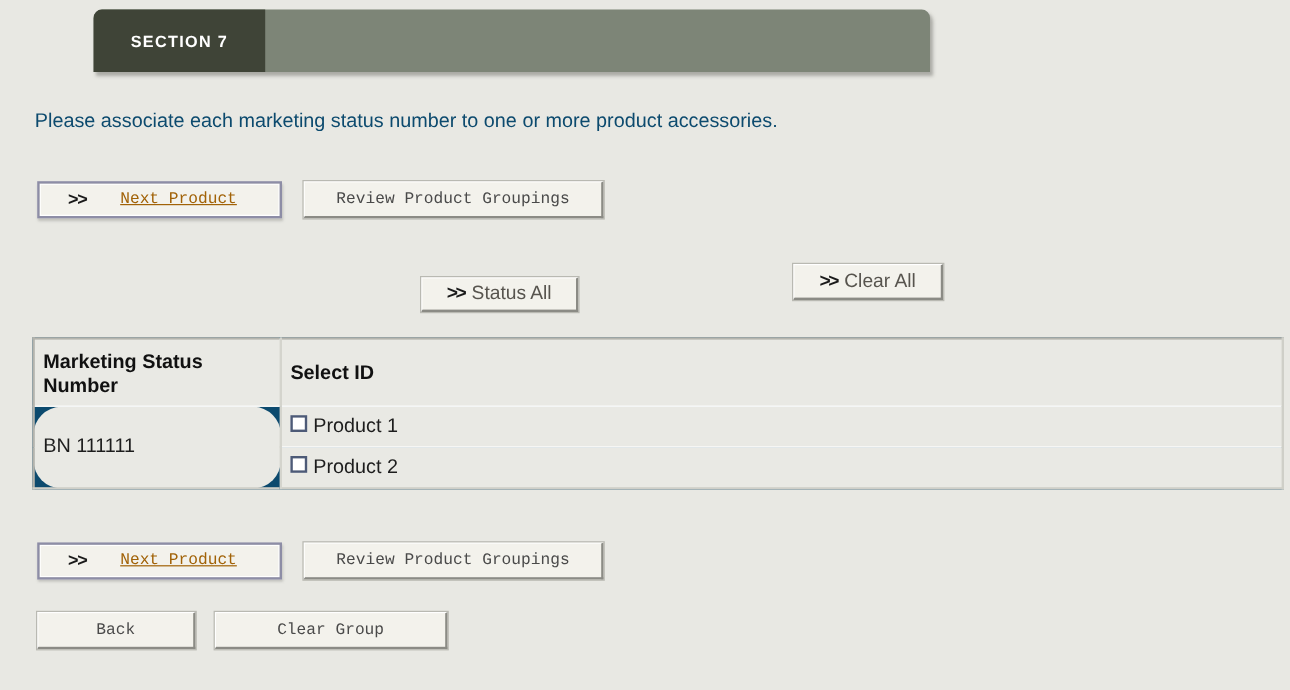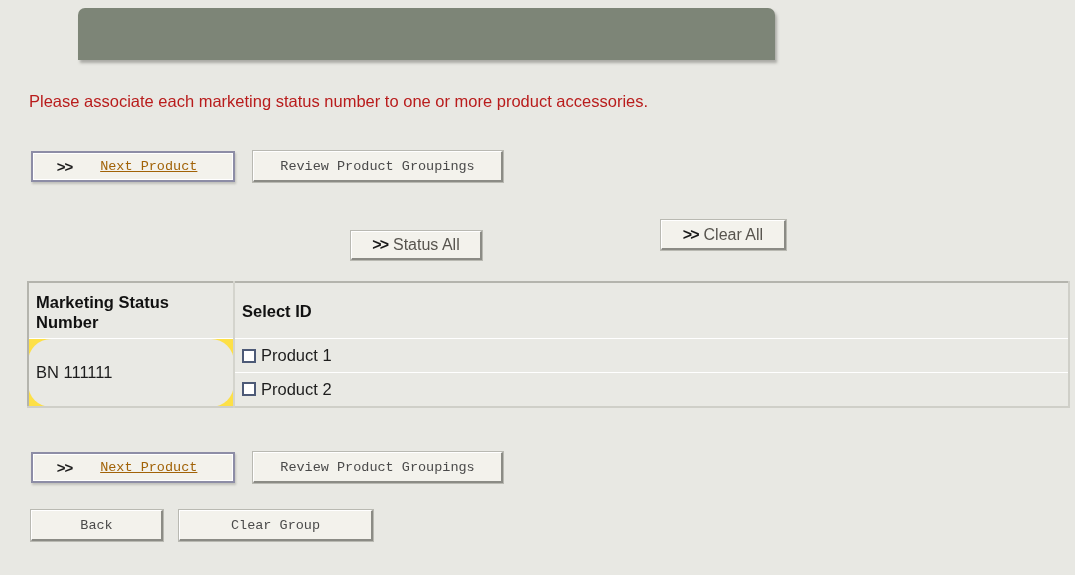--- a/index.html
+++ b/index.html
@@ -68,21 +68,21 @@
     font-family: "Liberation Sans", sans-serif;
   }
   .banner-title div { white-space: nowrap; }
 
   
   .instruction {
     position: absolute;
     left: 29px;
     top: 92px;
     font-size: 16.5px;
-    color: #b91c1c;
+    color: #0c4a6e;
     font-family: "Liberation Sans", sans-serif;
     white-space: nowrap;
   }
 
   
   .btn {
     position: absolute;
     box-sizing: border-box;
     background: #f3f2ec;
     display: flex;
@@ -138,21 +138,21 @@
   .btn-selectall { left: 351px; top: 231px; width: 131px; height: 29px; }
   .btn-clearall  { left: 661px; top: 220px; width: 125px; height: 30px; }
 
   
   .table {
     position: absolute;
     left: 27px;
     top: 281px;
     width: 1043px;
     border-collapse: collapse;
-    background: #fde047;
+    background: #0c4a6e;
     box-sizing: border-box;
     border-top: 2px solid #b4b4ad;
     border-left: 2px solid #b4b4ad;
     border-right: 2px solid #cfcfc8;
     border-bottom: 2px solid #cfcfc8;
   }
   .table td {
     border: 1px solid #ffffff;
     box-sizing: border-box;
     vertical-align: top;
@@ -173,38 +173,41 @@
   .cell-text {
     font-size: 16.5px;
     color: #1d1d1d;
     font-family: "Liberation Sans", sans-serif;
     white-space: nowrap;
   }
   .product-row td { height: 34px; vertical-align: middle; padding-top: 4px; padding-bottom: 4px; }
   .status-cell { vertical-align: top; padding-top: 7px; border-radius: 23px; }
   .cb-row {
     display: flex;
-    align-items: center;
+    align-items: flex-start;
     gap: 5px;
   }
   .checkbox {
     width: 14px;
     height: 14px;
     box-sizing: border-box;
     border: 2px solid #4d5a77;
     background: #ffffff;
     flex: 0 0 auto;
     cursor: default;
   }
 </style>
 </head>
 <body>
 
 <div class="banner-wrap">
   <div class="banner">
+    <div class="banner-section">
+      <span class="banner-section-label">SECTION 7</span>
+    </div>
     <div class="banner-title">
     </div>
   </div>
 </div>
 
 <div class="instruction">Please associate each marketing status number to one or more product accessories.</div>
 
 <div class="btn focused btn-next-top">
   <span class="chev">&gt;&gt;</span>
   <span class="lbl">Next Product</span>

